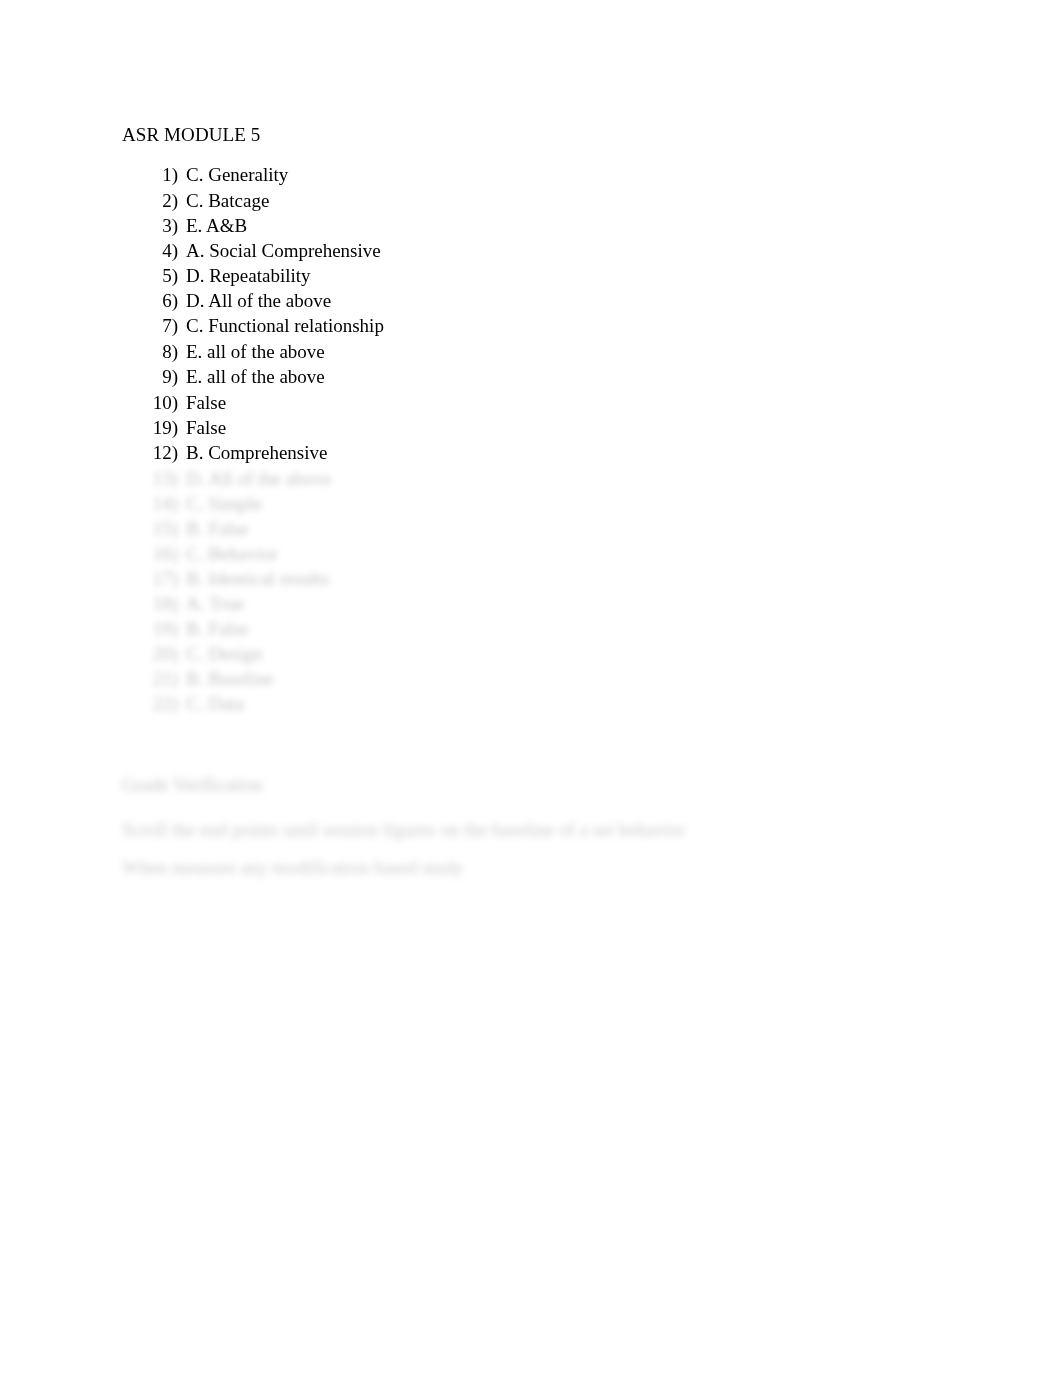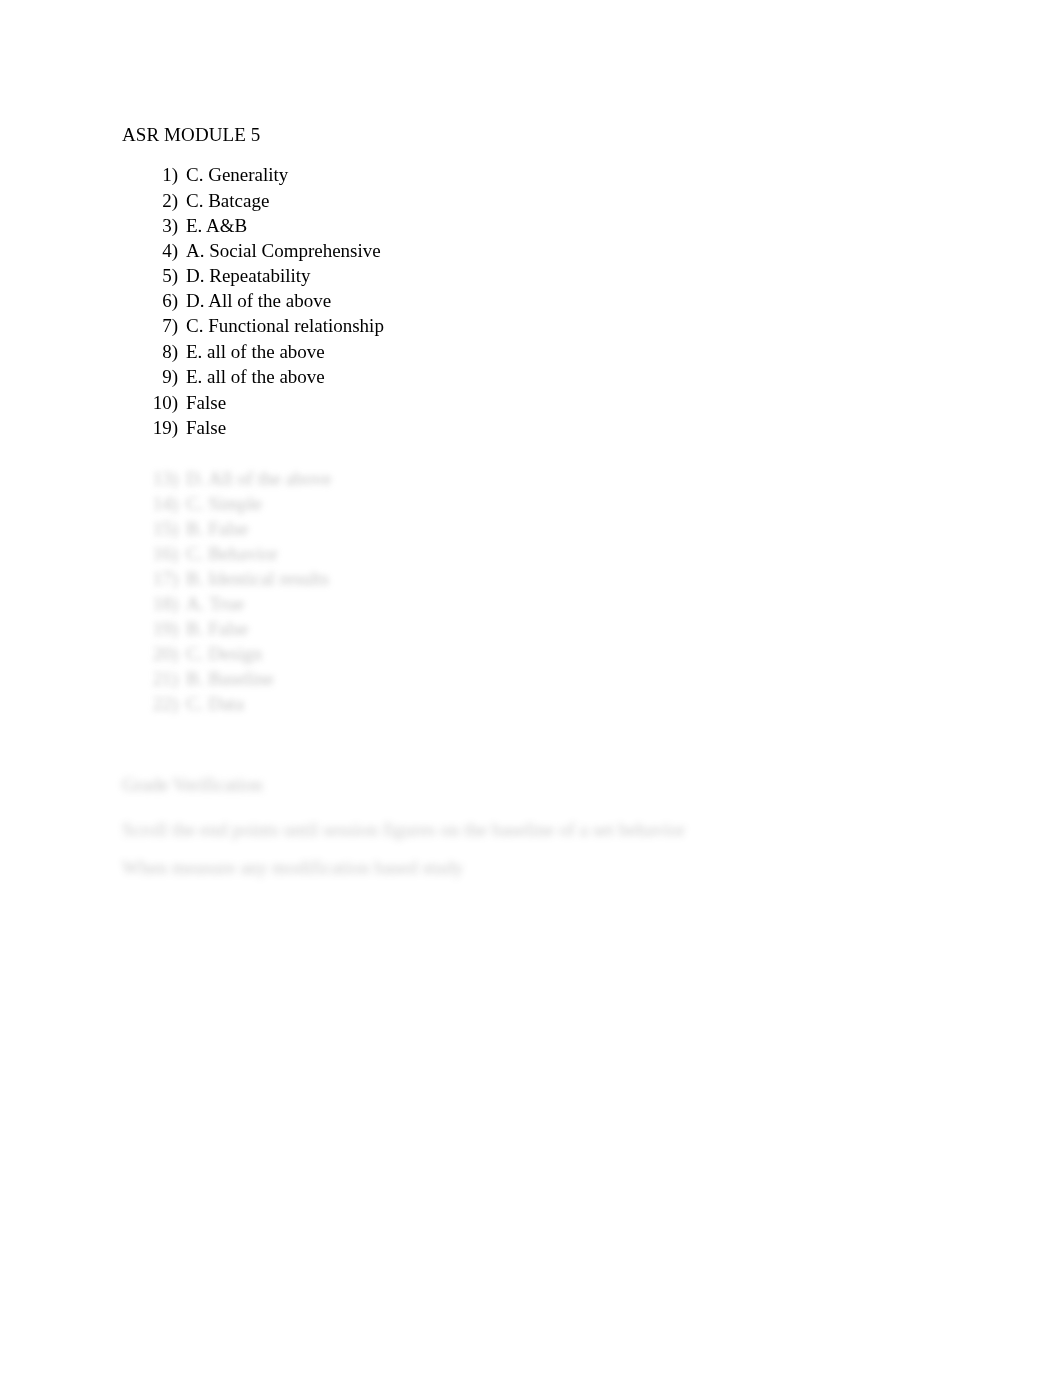--- a/index.html
+++ b/index.html
@@ -172,20 +172,24 @@
     <div class="answer-row">
       <span class="num">10)</span>
       <span class="txt">False</span>
     </div>
 
     <div class="answer-row">
       <span class="num">19)</span>
       <span class="txt">False</span>
     </div>
 
+    <div class="answer-row">
+      <span class="num">12)</span>
+      <span class="txt">B. Comprehensive</span>
+    </div>
 
   </div>
 
   <div class="blur-list">
 
     <div class="blur-row">
       <span class="num">13)</span>
       <span class="txt">D. All of the above</span>
     </div>
 

